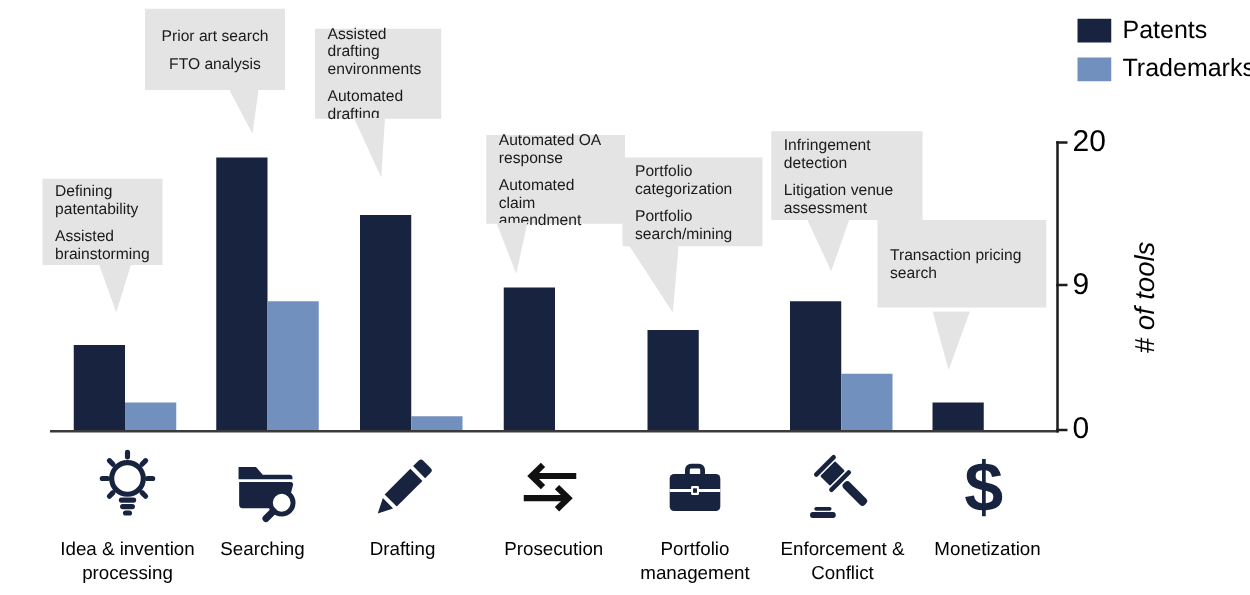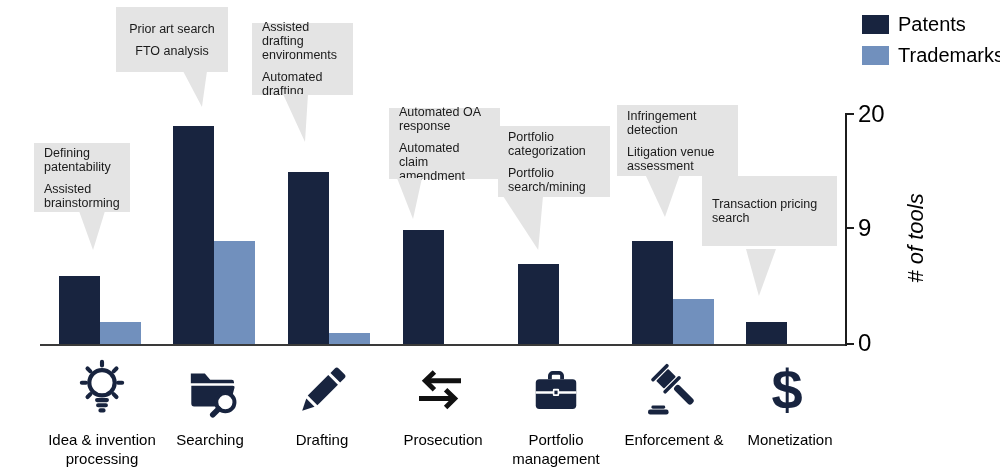--- a/index.html
+++ b/index.html
@@ -229,18 +229,19 @@
     </div>
   <div class="cat-label" style="left:363px;">
       <div>Prosecution</div>
     </div>
   <div class="cat-label" style="left:476px;">
       <div>Portfolio</div>
       <div>management</div>
     </div>
   <div class="cat-label" style="left:594px;">
       <div>Enforcement &amp;</div>
+      <div>Conflict</div>
     </div>
   <div class="cat-label" style="left:710px;">
       <div>Monetization</div>
     </div>
 
 </div>
 
 </body></html>

